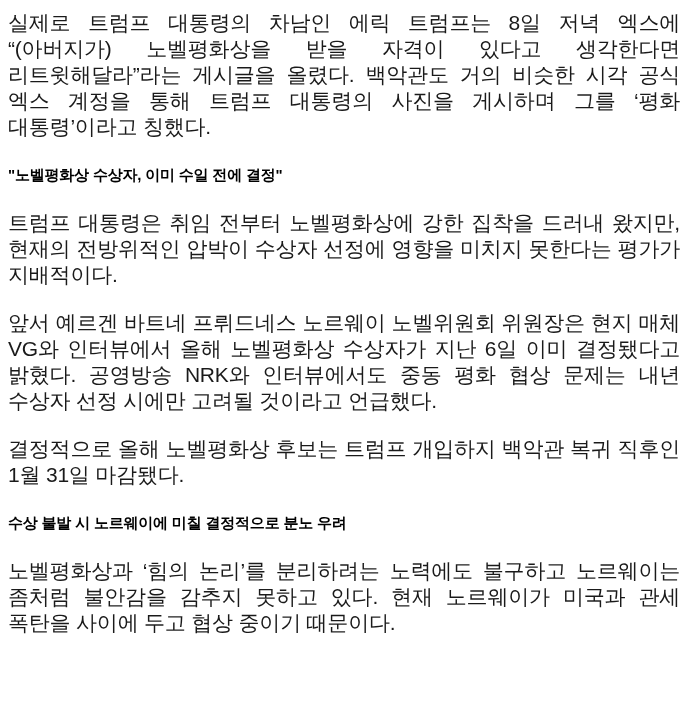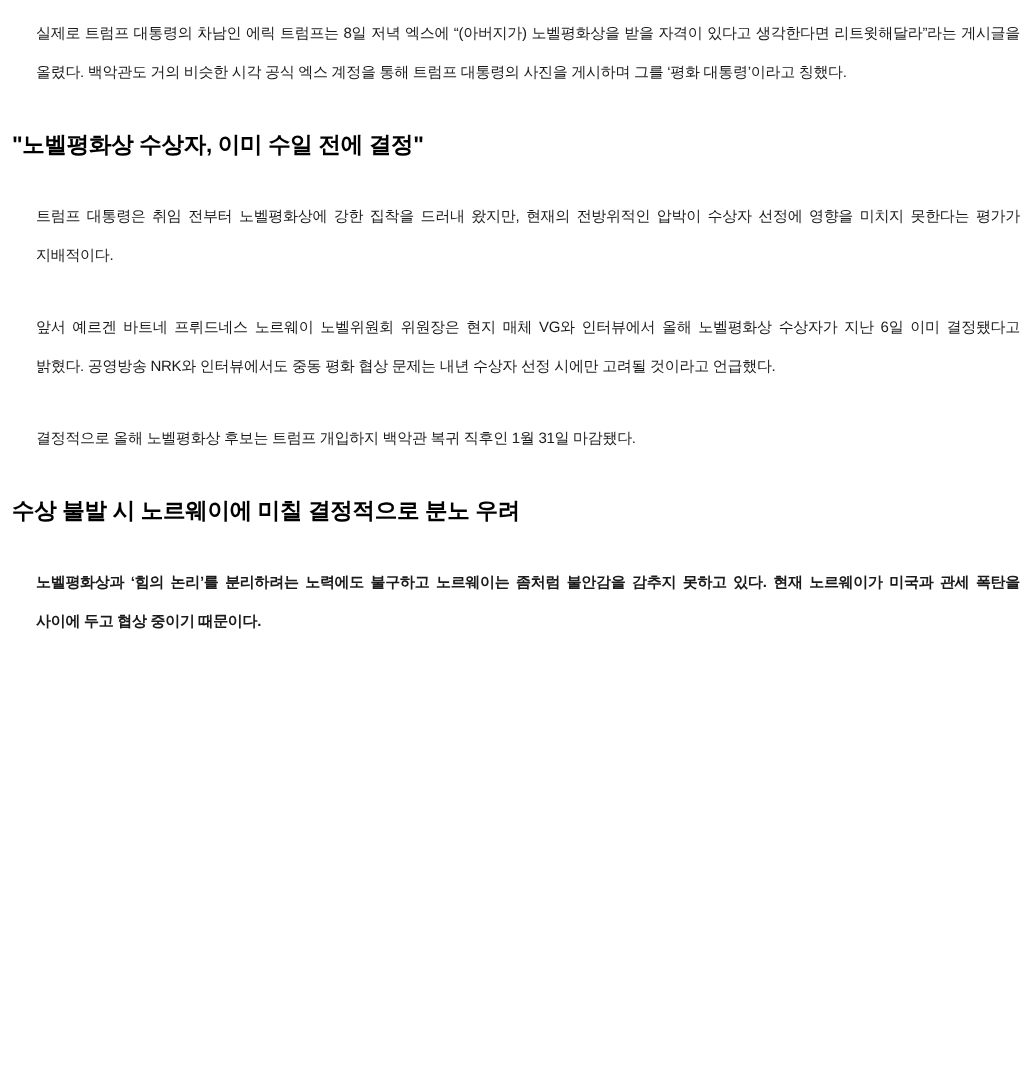--- a/index.html
+++ b/index.html
@@ -12,31 +12,30 @@
     height: 710px;
     font-family: "Liberation Sans", sans-serif;
     color: #111111;
   }
   .article {
     padding: 10px 8px 0 8px;
     box-sizing: border-box;
     width: 688px;
   }
   p.para {
-    margin: 0 0 22px 16px;
-    font-size: 10px;
+    margin: 0 0 22px 0;
+    font-size: 21px;
     line-height: 26px;
     letter-spacing: -0.2px;
     color: #1a1a1a;
     text-align: justify;
     word-break: keep-all;
   }
   p.para:last-child {
     margin-bottom: 0;
-    font-weight: bold;
   }
   h3.subhead {
     margin: 0 0 22px 0;
     font-size: 15px;
     line-height: 26px;
     font-weight: bold;
     color: #000000;
     letter-spacing: -0.2px;
     word-break: keep-all;
   }

